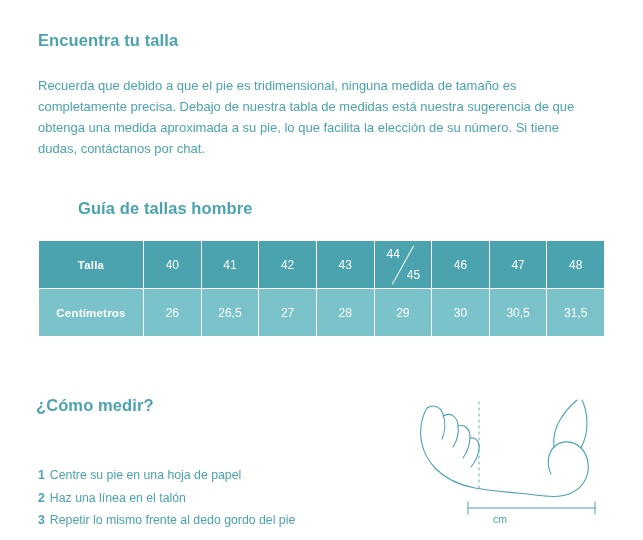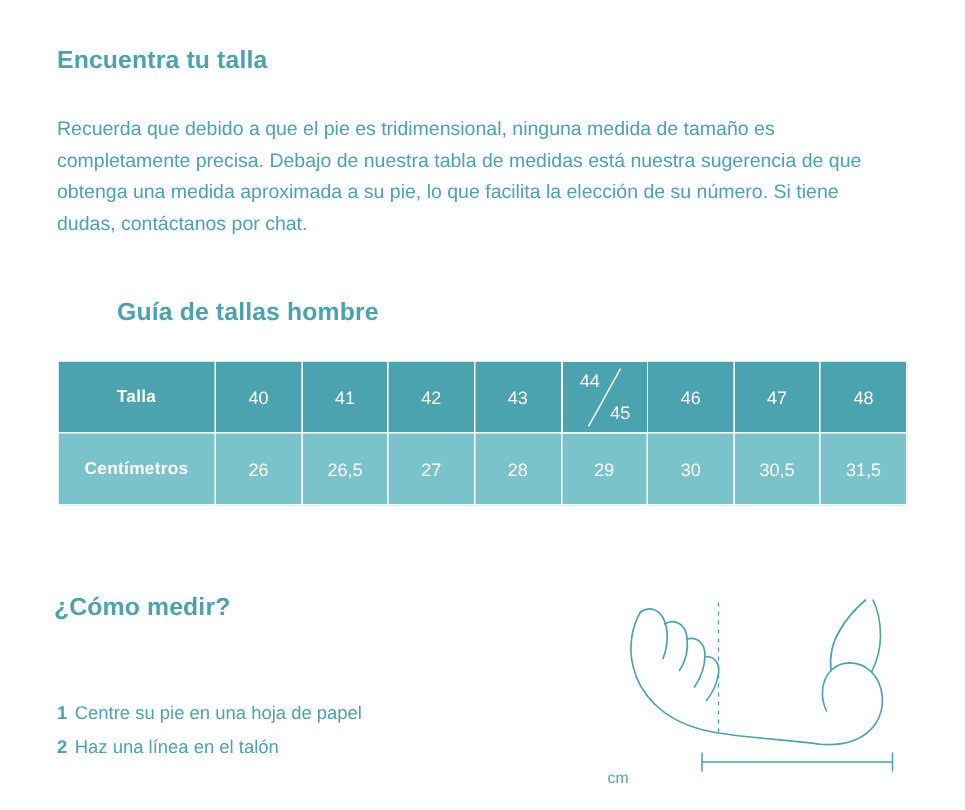--- a/index.html
+++ b/index.html
@@ -142,21 +142,21 @@
     left: 405px;
     top: 392px;
     width: 205px;
     height: 135px;
   }
   .cm-caption {
     position: absolute;
     left: 405px;
     top: 513px;
     width: 190px;
-    text-align: left;
+    text-align: center;
     font-size: 10.5px;
     color: #4aa3ae;
   }
 </style>
 </head>
 <body>
 
 <div class="page">
 
   <h1 class="section-title" id="intro-title">Encuentra tu talla</h1>
@@ -198,20 +198,23 @@
 
   <h1 class="section-title" id="measure-title">¿Cómo medir?</h1>
 
   <div class="steps">
     <div class="step">
       <span class="num">1</span><span>Centre su pie en una hoja de papel</span>
     </div>
     <div class="step">
       <span class="num">2</span><span>Haz una línea en el talón</span>
     </div>
+    <div class="step">
+      <span class="num">3</span><span>Repetir lo mismo frente al dedo gordo del pie</span>
+    </div>
   </div>
 
   <svg class="foot-illo" viewBox="0 0 205 135">
     <g fill="none" stroke="#4aa3ae" stroke-width="1.1" stroke-linecap="round" stroke-linejoin="round">
 
       <path d="M22 16 C16 26 14 40 17 52 C19 61 24 70 31 77"></path>
       <path d="M22 16 C28 12 35 14 38 22 C41 30 40 40 37 47"></path>
       <path d="M38 24 C45 20 52 24 53 33 C54 41 52 49 48 55"></path>
       <path d="M53 34 C60 32 65 37 65 45 C65 53 62 60 58 66"></path>
       <path d="M65 46 C71 45 75 50 74 57 C73 64 70 70 66 75"></path>

